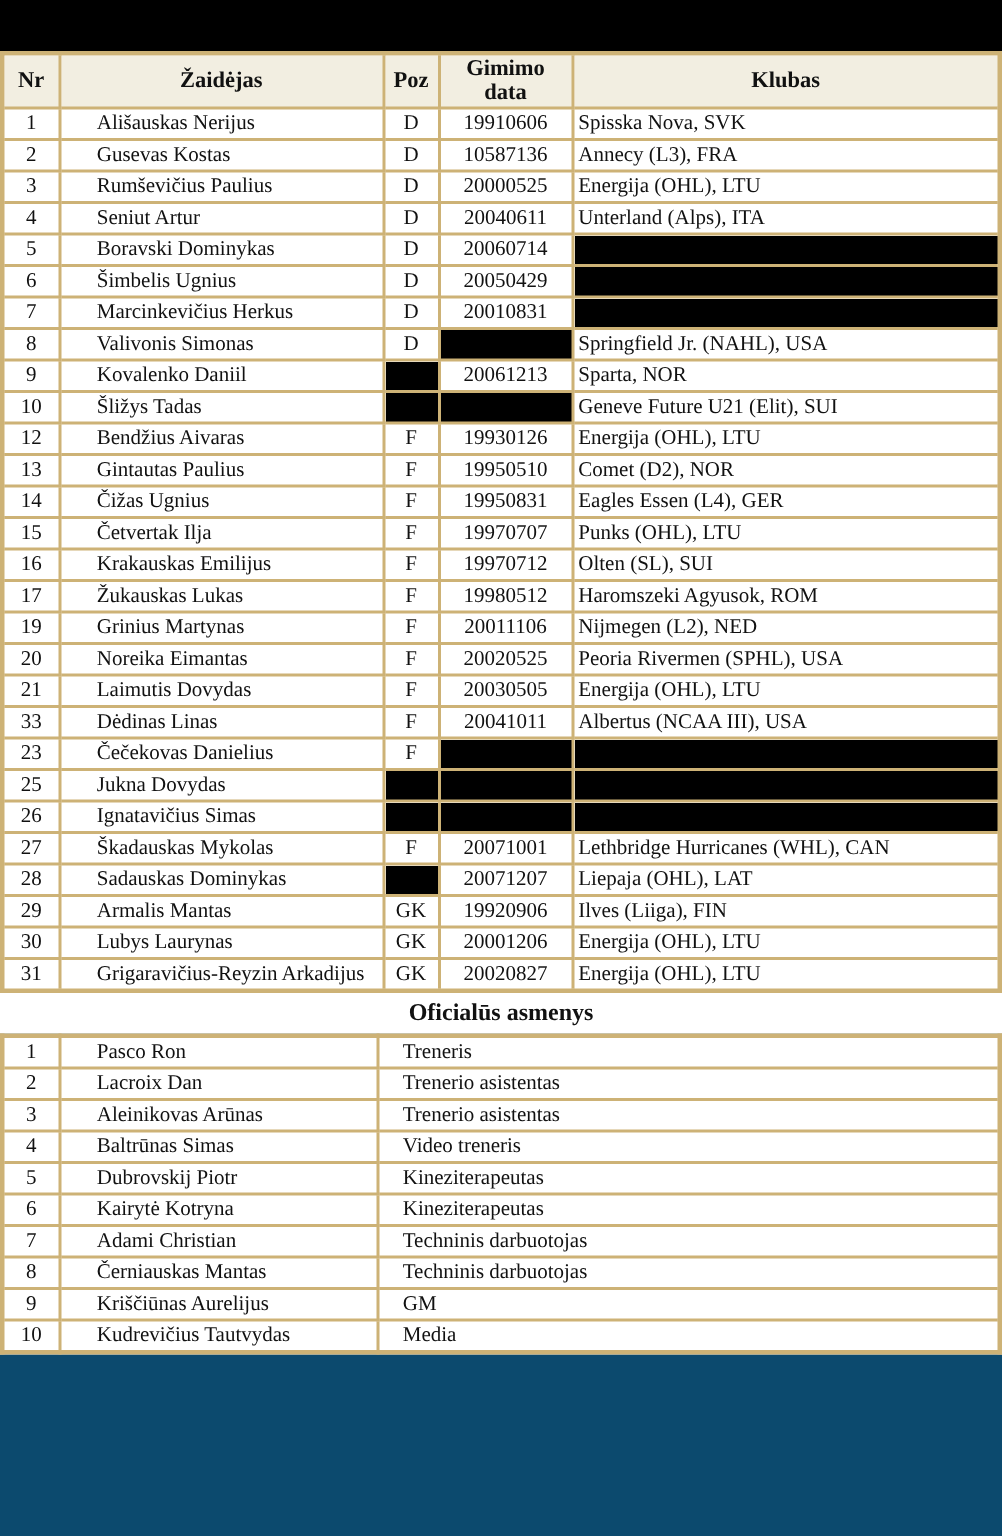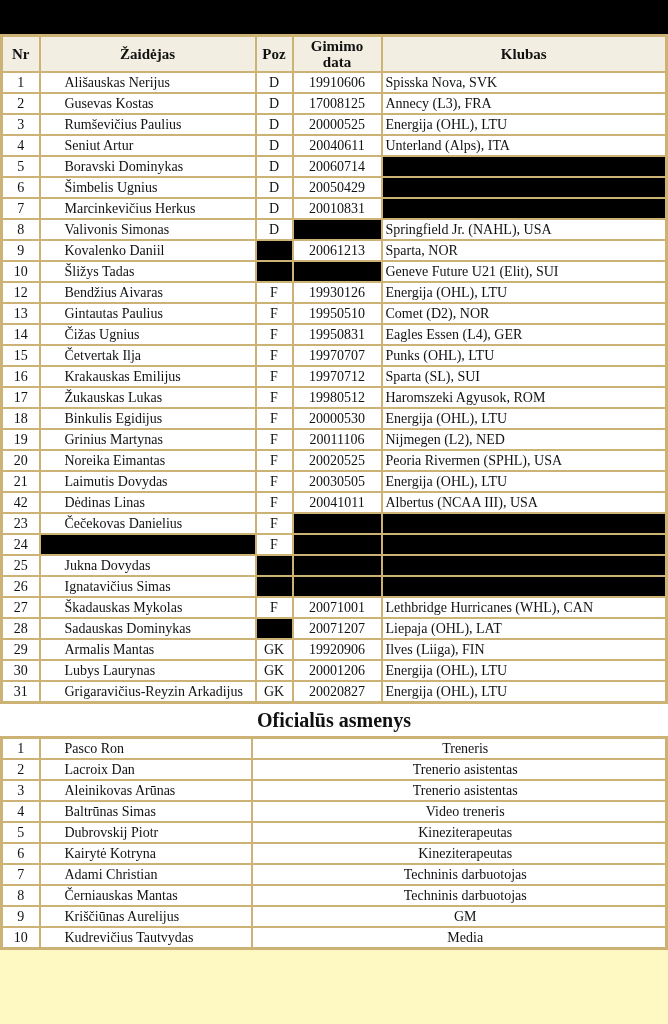--- a/index.html
+++ b/index.html
@@ -7,21 +7,21 @@
     padding: 0;
     background: #ffffff;
     width: 668px;
     font-family: "Liberation Serif", serif;
     color: #111111;
   }
   .page {
     width: 668px;
     height: 1024px;
     position: relative;
-    background: #fef9c3;
+    background: #0c4a6e;
     overflow: hidden;
   }
   .top-bar {
     width: 668px;
     height: 34px;
     background: #000000;
   }
   table {
     border-collapse: collapse;
     table-layout: fixed;
@@ -49,29 +49,29 @@
     white-space: normal;
     text-align: center;
     vertical-align: middle;
     padding: 1px 2px;
   }
   td.nr   { text-align: center; }
   td.name { text-align: left; padding-left: 24px; }
   td.poz  { text-align: center; }
   td.dob  { text-align: center; }
   td.club { padding-right: 5px; }
-  td.role { text-align: center; padding-left: 16px; }
+  td.role { text-align: left; padding-left: 16px; }
   td.redacted {
     background: #000000;
     color: transparent;
   }
   .section-title {
     text-align: center;
     font-weight: bold;
-    font-size: 20px;
+    font-size: 16px;
     padding: 5px 0 4px 0;
     background: #ffffff;
   }
   
 </style>
 </head>
 <body>
 
 <div class="page">
 
@@ -99,21 +99,21 @@
           <td class="nr">1</td>
           <td class="name">Ališauskas Nerijus</td>
           <td class="poz">D</td>
           <td class="dob">19910606</td>
           <td class="club">Spisska Nova, SVK</td>
         </tr>
         <tr>
           <td class="nr">2</td>
           <td class="name">Gusevas Kostas</td>
           <td class="poz">D</td>
-          <td class="dob">17008125</td>
+          <td class="dob">10587136</td>
           <td class="club">Annecy (L3), FRA</td>
         </tr>
         <tr>
           <td class="nr">3</td>
           <td class="name">Rumševičius Paulius</td>
           <td class="poz">D</td>
           <td class="dob">20000525</td>
           <td class="club">Energija (OHL), LTU</td>
         </tr>
         <tr>
@@ -191,37 +191,30 @@
           <td class="name">Četvertak Ilja</td>
           <td class="poz">F</td>
           <td class="dob">19970707</td>
           <td class="club">Punks (OHL), LTU</td>
         </tr>
         <tr>
           <td class="nr">16</td>
           <td class="name">Krakauskas Emilijus</td>
           <td class="poz">F</td>
           <td class="dob">19970712</td>
-          <td class="club">Sparta (SL), SUI</td>
+          <td class="club">Olten (SL), SUI</td>
         </tr>
         <tr>
           <td class="nr">17</td>
           <td class="name">Žukauskas Lukas</td>
           <td class="poz">F</td>
           <td class="dob">19980512</td>
           <td class="club">Haromszeki Agyusok, ROM</td>
         </tr>
         <tr>
-          <td class="nr">18</td>
-          <td class="name">Binkulis Egidijus</td>
-          <td class="poz">F</td>
-          <td class="dob">20000530</td>
-          <td class="club">Energija (OHL), LTU</td>
-        </tr>
-        <tr>
           <td class="nr">19</td>
           <td class="name">Grinius Martynas</td>
           <td class="poz">F</td>
           <td class="dob">20011106</td>
           <td class="club">Nijmegen (L2), NED</td>
         </tr>
         <tr>
           <td class="nr">20</td>
           <td class="name">Noreika Eimantas</td>
           <td class="poz">F</td>
@@ -229,36 +222,29 @@
           <td class="club">Peoria Rivermen (SPHL), USA</td>
         </tr>
         <tr>
           <td class="nr">21</td>
           <td class="name">Laimutis Dovydas</td>
           <td class="poz">F</td>
           <td class="dob">20030505</td>
           <td class="club">Energija (OHL), LTU</td>
         </tr>
         <tr>
-          <td class="nr">42</td>
+          <td class="nr">33</td>
           <td class="name">Dėdinas Linas</td>
           <td class="poz">F</td>
           <td class="dob">20041011</td>
           <td class="club">Albertus (NCAA III), USA</td>
         </tr>
         <tr>
           <td class="nr">23</td>
           <td class="name">Čečekovas Danielius</td>
-          <td class="poz">F</td>
-          <td class="dob redacted"></td>
-          <td class="club redacted"></td>
-        </tr>
-        <tr>
-          <td class="nr">24</td>
-          <td class="name redacted"></td>
           <td class="poz">F</td>
           <td class="dob redacted"></td>
           <td class="club redacted"></td>
         </tr>
         <tr>
           <td class="nr">25</td>
           <td class="name">Jukna Dovydas</td>
           <td class="poz redacted"></td>
           <td class="dob redacted"></td>
           <td class="club redacted"></td>

